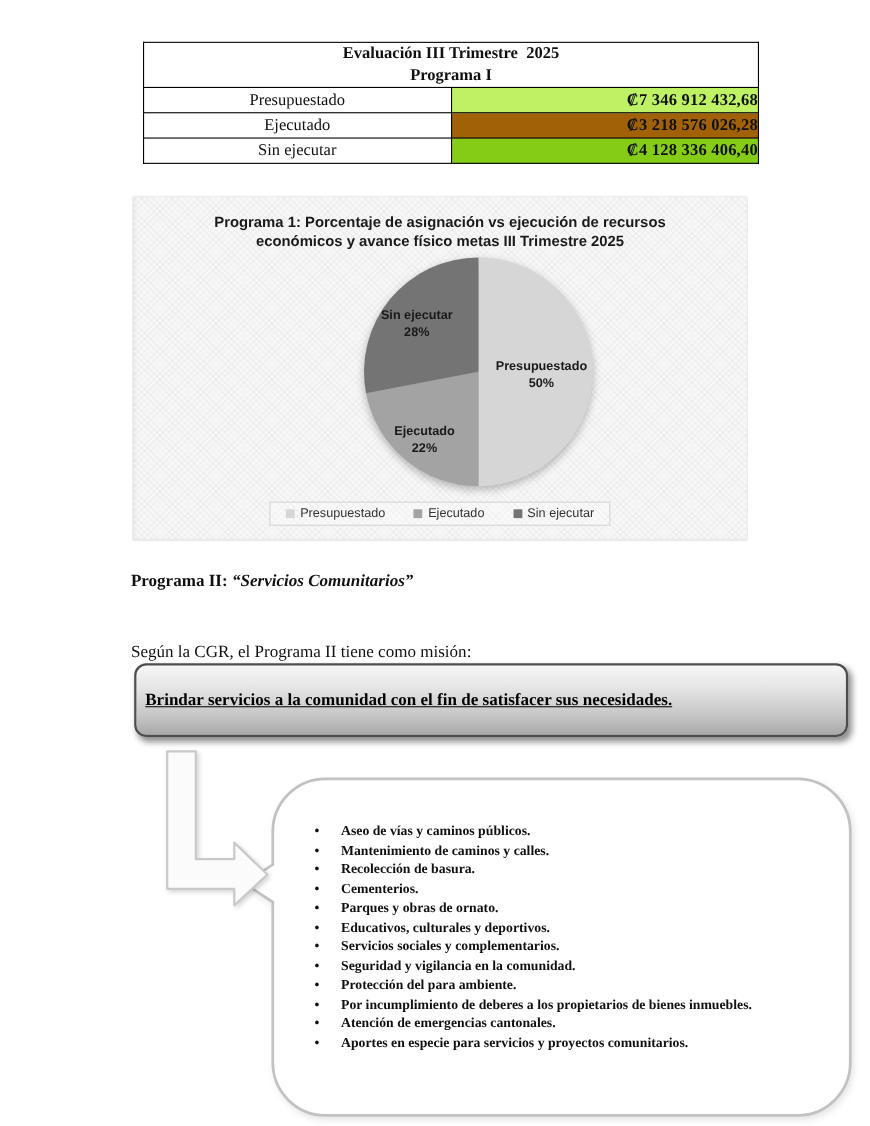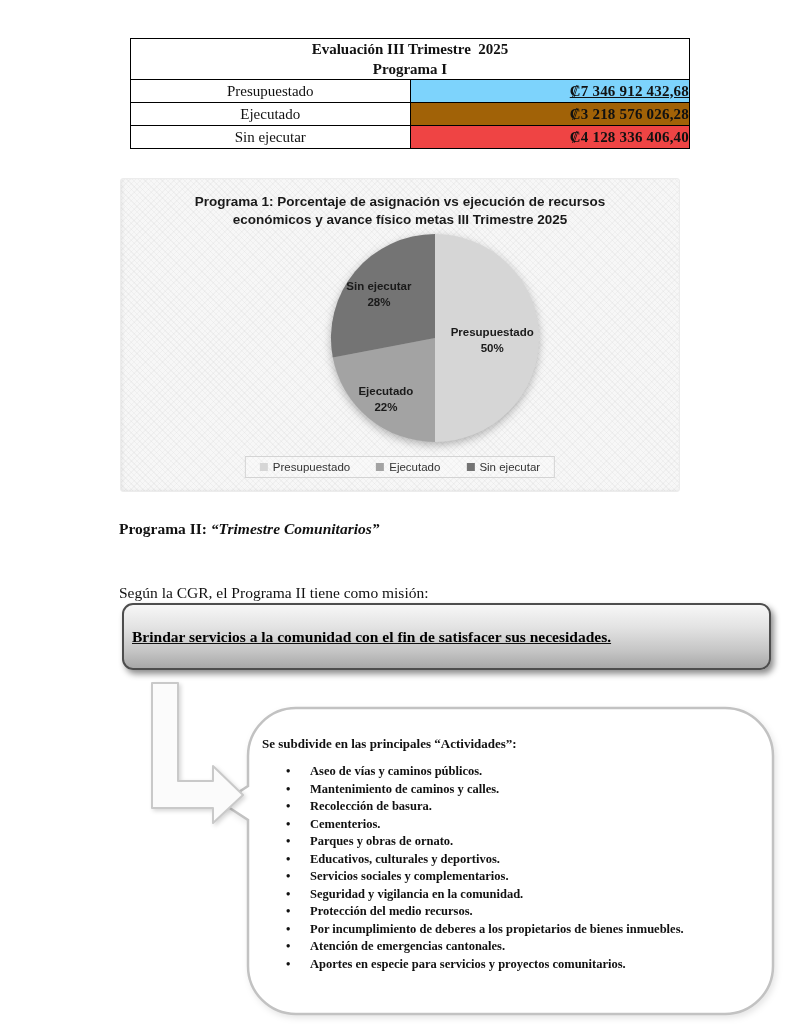--- a/index.html
+++ b/index.html
@@ -72,29 +72,29 @@
       <tr>
         <th class="tbl-title" colspan="2">
           <div>Evaluación III Trimestre  2025</div>
           <div>Programa I</div>
         </th>
       </tr>
     </thead>
     <tbody>
         <tr>
           <td class="lbl">Presupuestado</td>
-          <td class="val" style="background: #7dd3fc; text-decoration: underline;">₡7 346 912 432,68</td>
+          <td class="val" style="background: #bef264;">₡7 346 912 432,68</td>
         </tr>
         <tr>
           <td class="lbl">Ejecutado</td>
           <td class="val" style="background: #a16207;">₡3 218 576 026,28</td>
         </tr>
         <tr>
           <td class="lbl">Sin ejecutar</td>
-          <td class="val" style="background: #ef4444;">₡4 128 336 406,40</td>
+          <td class="val" style="background: #84cc16;">₡4 128 336 406,40</td>
         </tr>
       </tbody>
   </table>
 
   <div class="chart-panel">
     <div class="chart-title">Programa 1: Porcentaje de asignación vs ejecución de recursos económicos y avance físico metas III Trimestre 2025</div>
     <svg class="pie" viewBox="0 0 558 312">
         <g class="pie-g">
           <path d="M 314 159 L 314.0 55.0 A 104 104 0 0 1 314.0 263.0 Z" fill="#d6d6d6"></path>
           <path d="M 314 159 L 314.0 263.0 A 104 104 0 0 1 211.8 178.5 Z" fill="#a3a3a3"></path>
@@ -113,48 +113,47 @@
           <span class="legend-swatch" style="background: rgb(163, 163, 163);"></span>
           <span>Ejecutado</span>
         </span>
         <span class="legend-item">
           <span class="legend-swatch" style="background: rgb(116, 116, 116);"></span>
           <span>Sin ejecutar</span>
         </span>
       </div>
   </div>
 
-  <div class="p2-heading"><span>Programa II: </span><span class="quote">“Trimestre Comunitarios”</span></div>
+  <div class="p2-heading"><span>Programa II: </span><span class="quote">“Servicios Comunitarios”</span></div>
 
   <div class="p2-intro">Según la CGR, el Programa II tiene como misión:</div>
 
   <div class="mission-box">
     <span>Brindar servicios a la comunidad con el fin de satisfacer sus necesidades.</span>
   </div>
 
   <svg class="callout" viewBox="0 0 575 322">
     <path d="M 86 8 L 515 8 A 48 48 0 0 1 563 56 L 563 266 A 48 48 0 0 1 515 314
          L 86 314 A 48 48 0 0 1 38 266 L 38 120 L 12 103 L 38 86 L 38 56 A 48 48 0 0 1 86 8 Z" fill="#ffffff" stroke="#c2c2c2" stroke-width="2.5"></path>
   </svg>
 
   <svg class="arrow" viewBox="0 0 115 160">
     <path d="M 12 8 L 38 8 L 38 106 L 73 106 L 73 91 L 103 120 L 73 148 L 73 133 L 12 133 Z" fill="#fbfbfb" stroke="#c9c9c9" stroke-width="2" stroke-linejoin="round"></path>
   </svg>
 
   <div class="callout-content">
-    <div class="callout-header">Se subdivide en las principales “Actividades”:</div>
     <ul class="acts">
         <li>Aseo de vías y caminos públicos.</li>
         <li>Mantenimiento de caminos y calles.</li>
         <li>Recolección de basura.</li>
         <li>Cementerios.</li>
         <li>Parques y obras de ornato.</li>
         <li>Educativos, culturales y deportivos.</li>
         <li>Servicios sociales y complementarios.</li>
         <li>Seguridad y vigilancia en la comunidad.</li>
-        <li>Protección del medio recursos.</li>
+        <li>Protección del para ambiente.</li>
         <li>Por incumplimiento de deberes a los propietarios de bienes inmuebles.</li>
         <li>Atención de emergencias cantonales.</li>
         <li>Aportes en especie para servicios y proyectos comunitarios.</li>
       </ul>
   </div>
 
 </div>
 
 </body></html>

